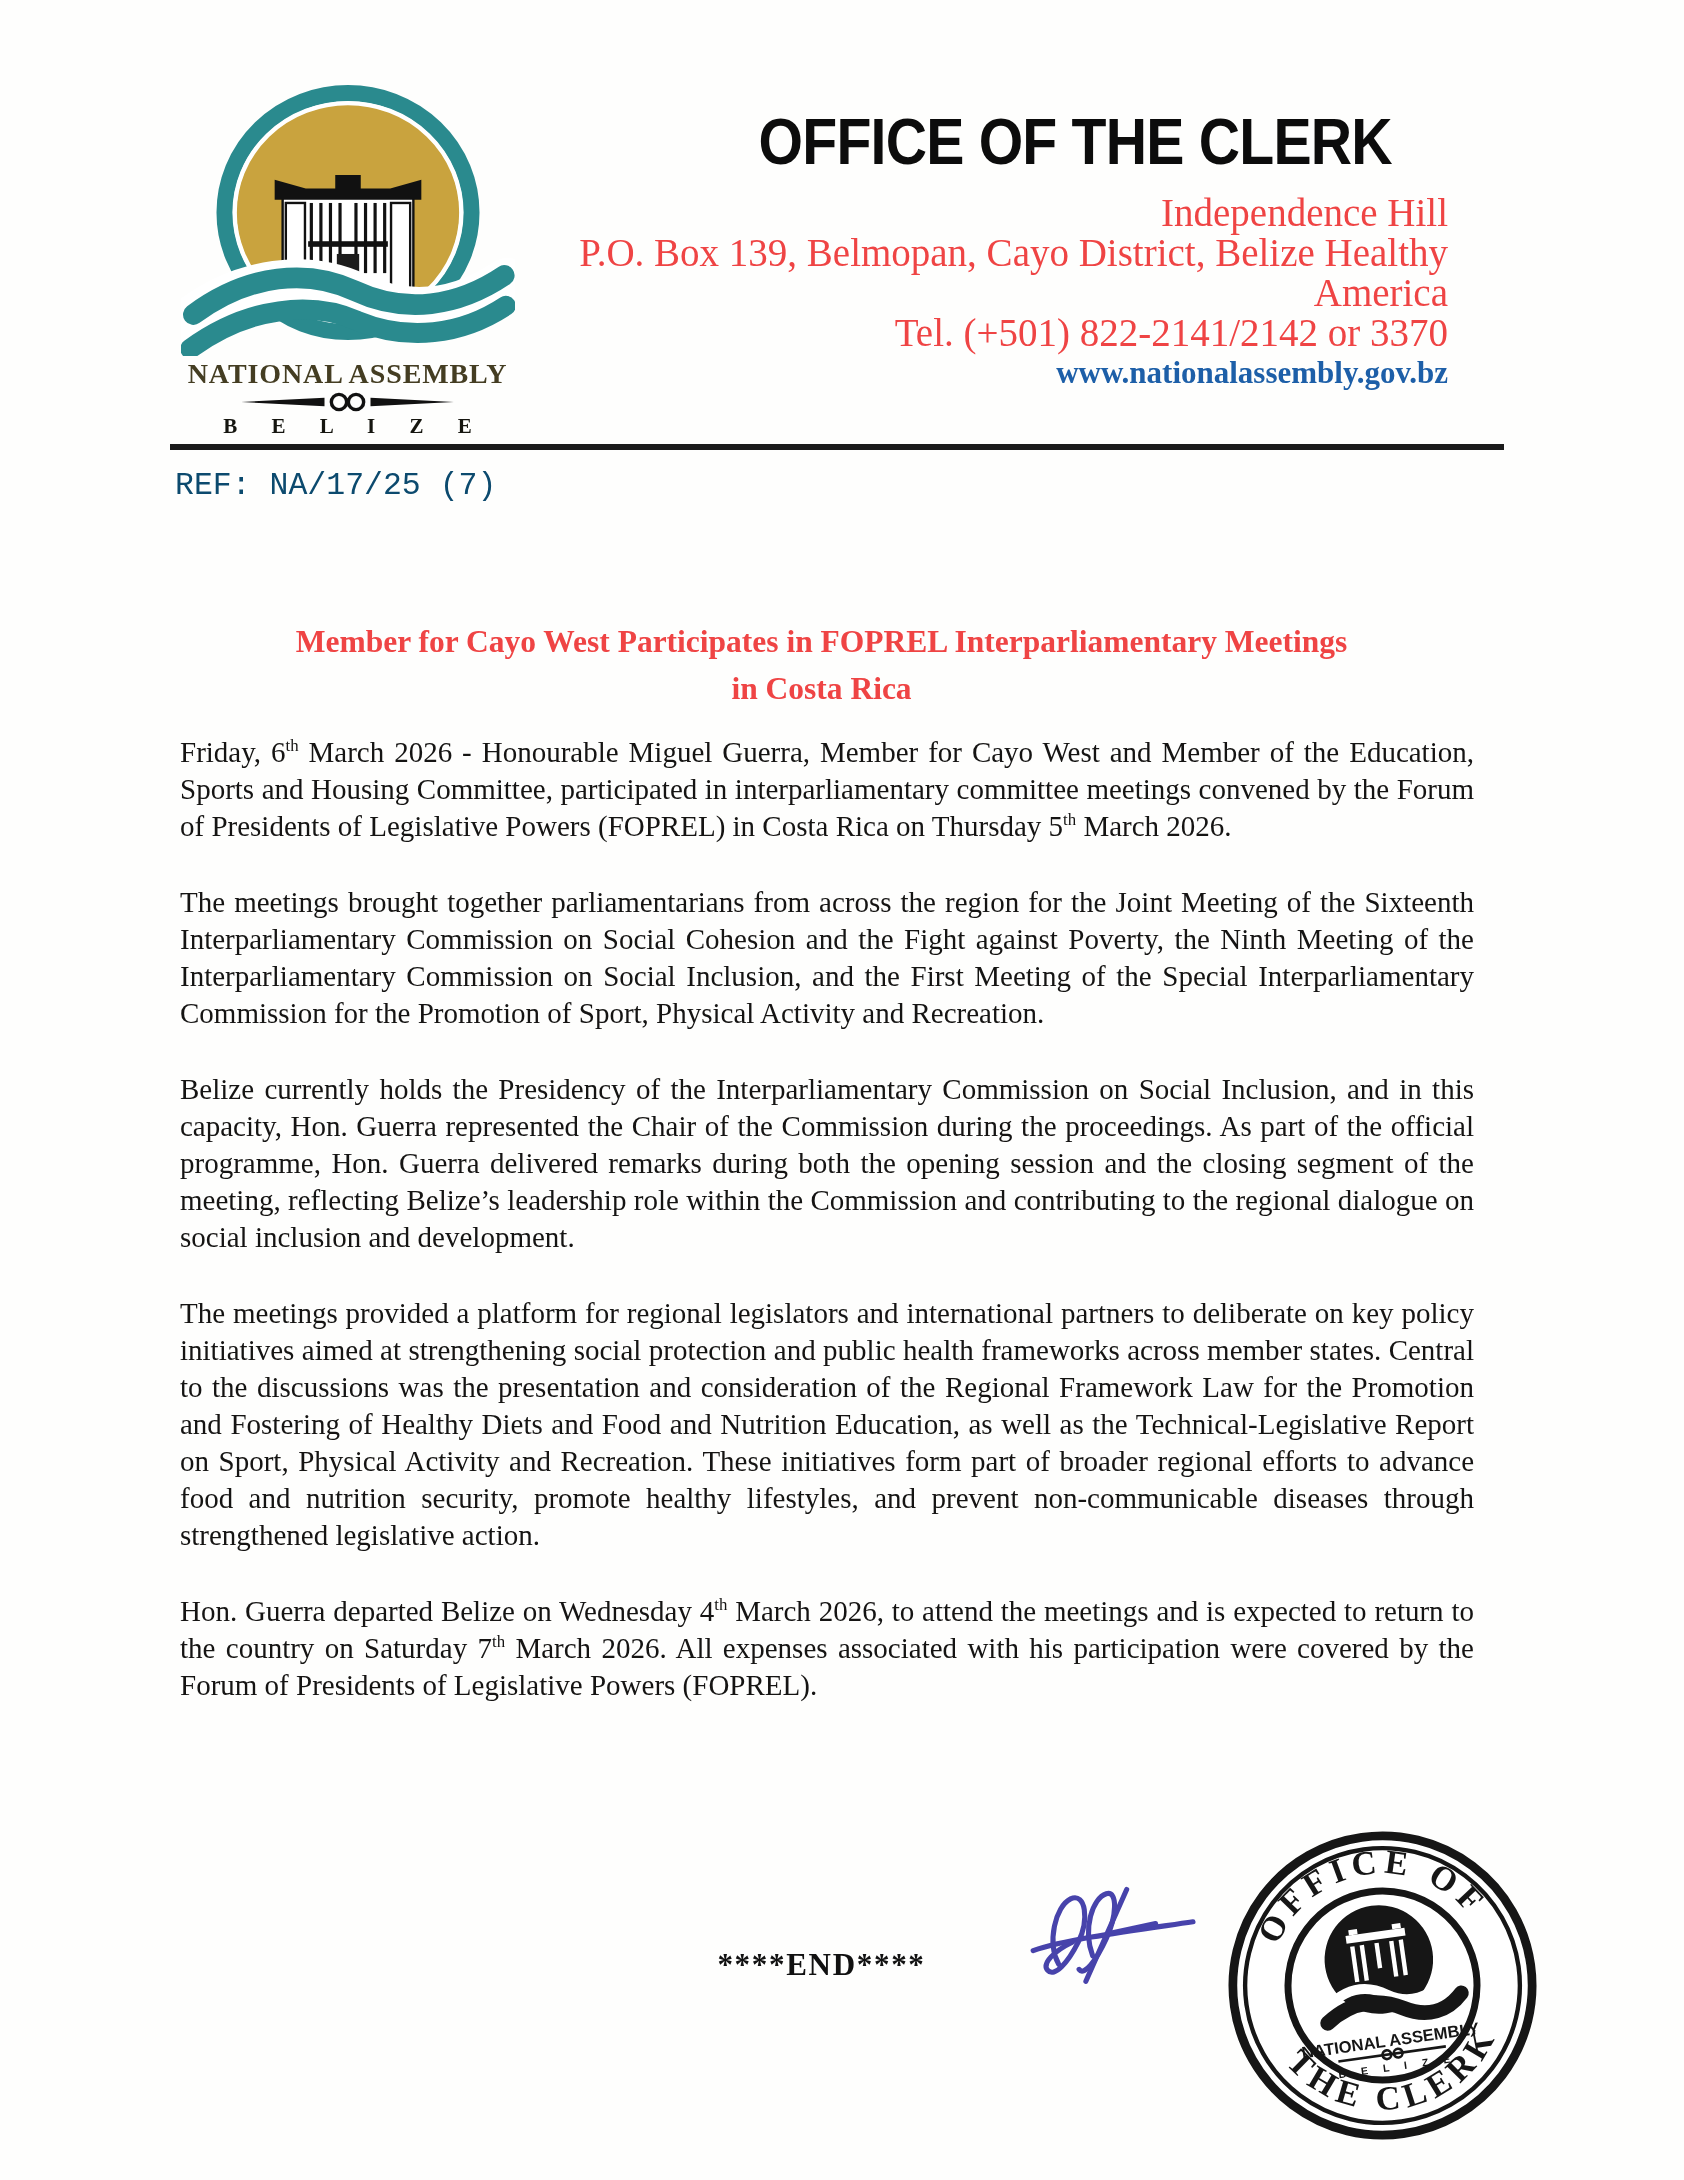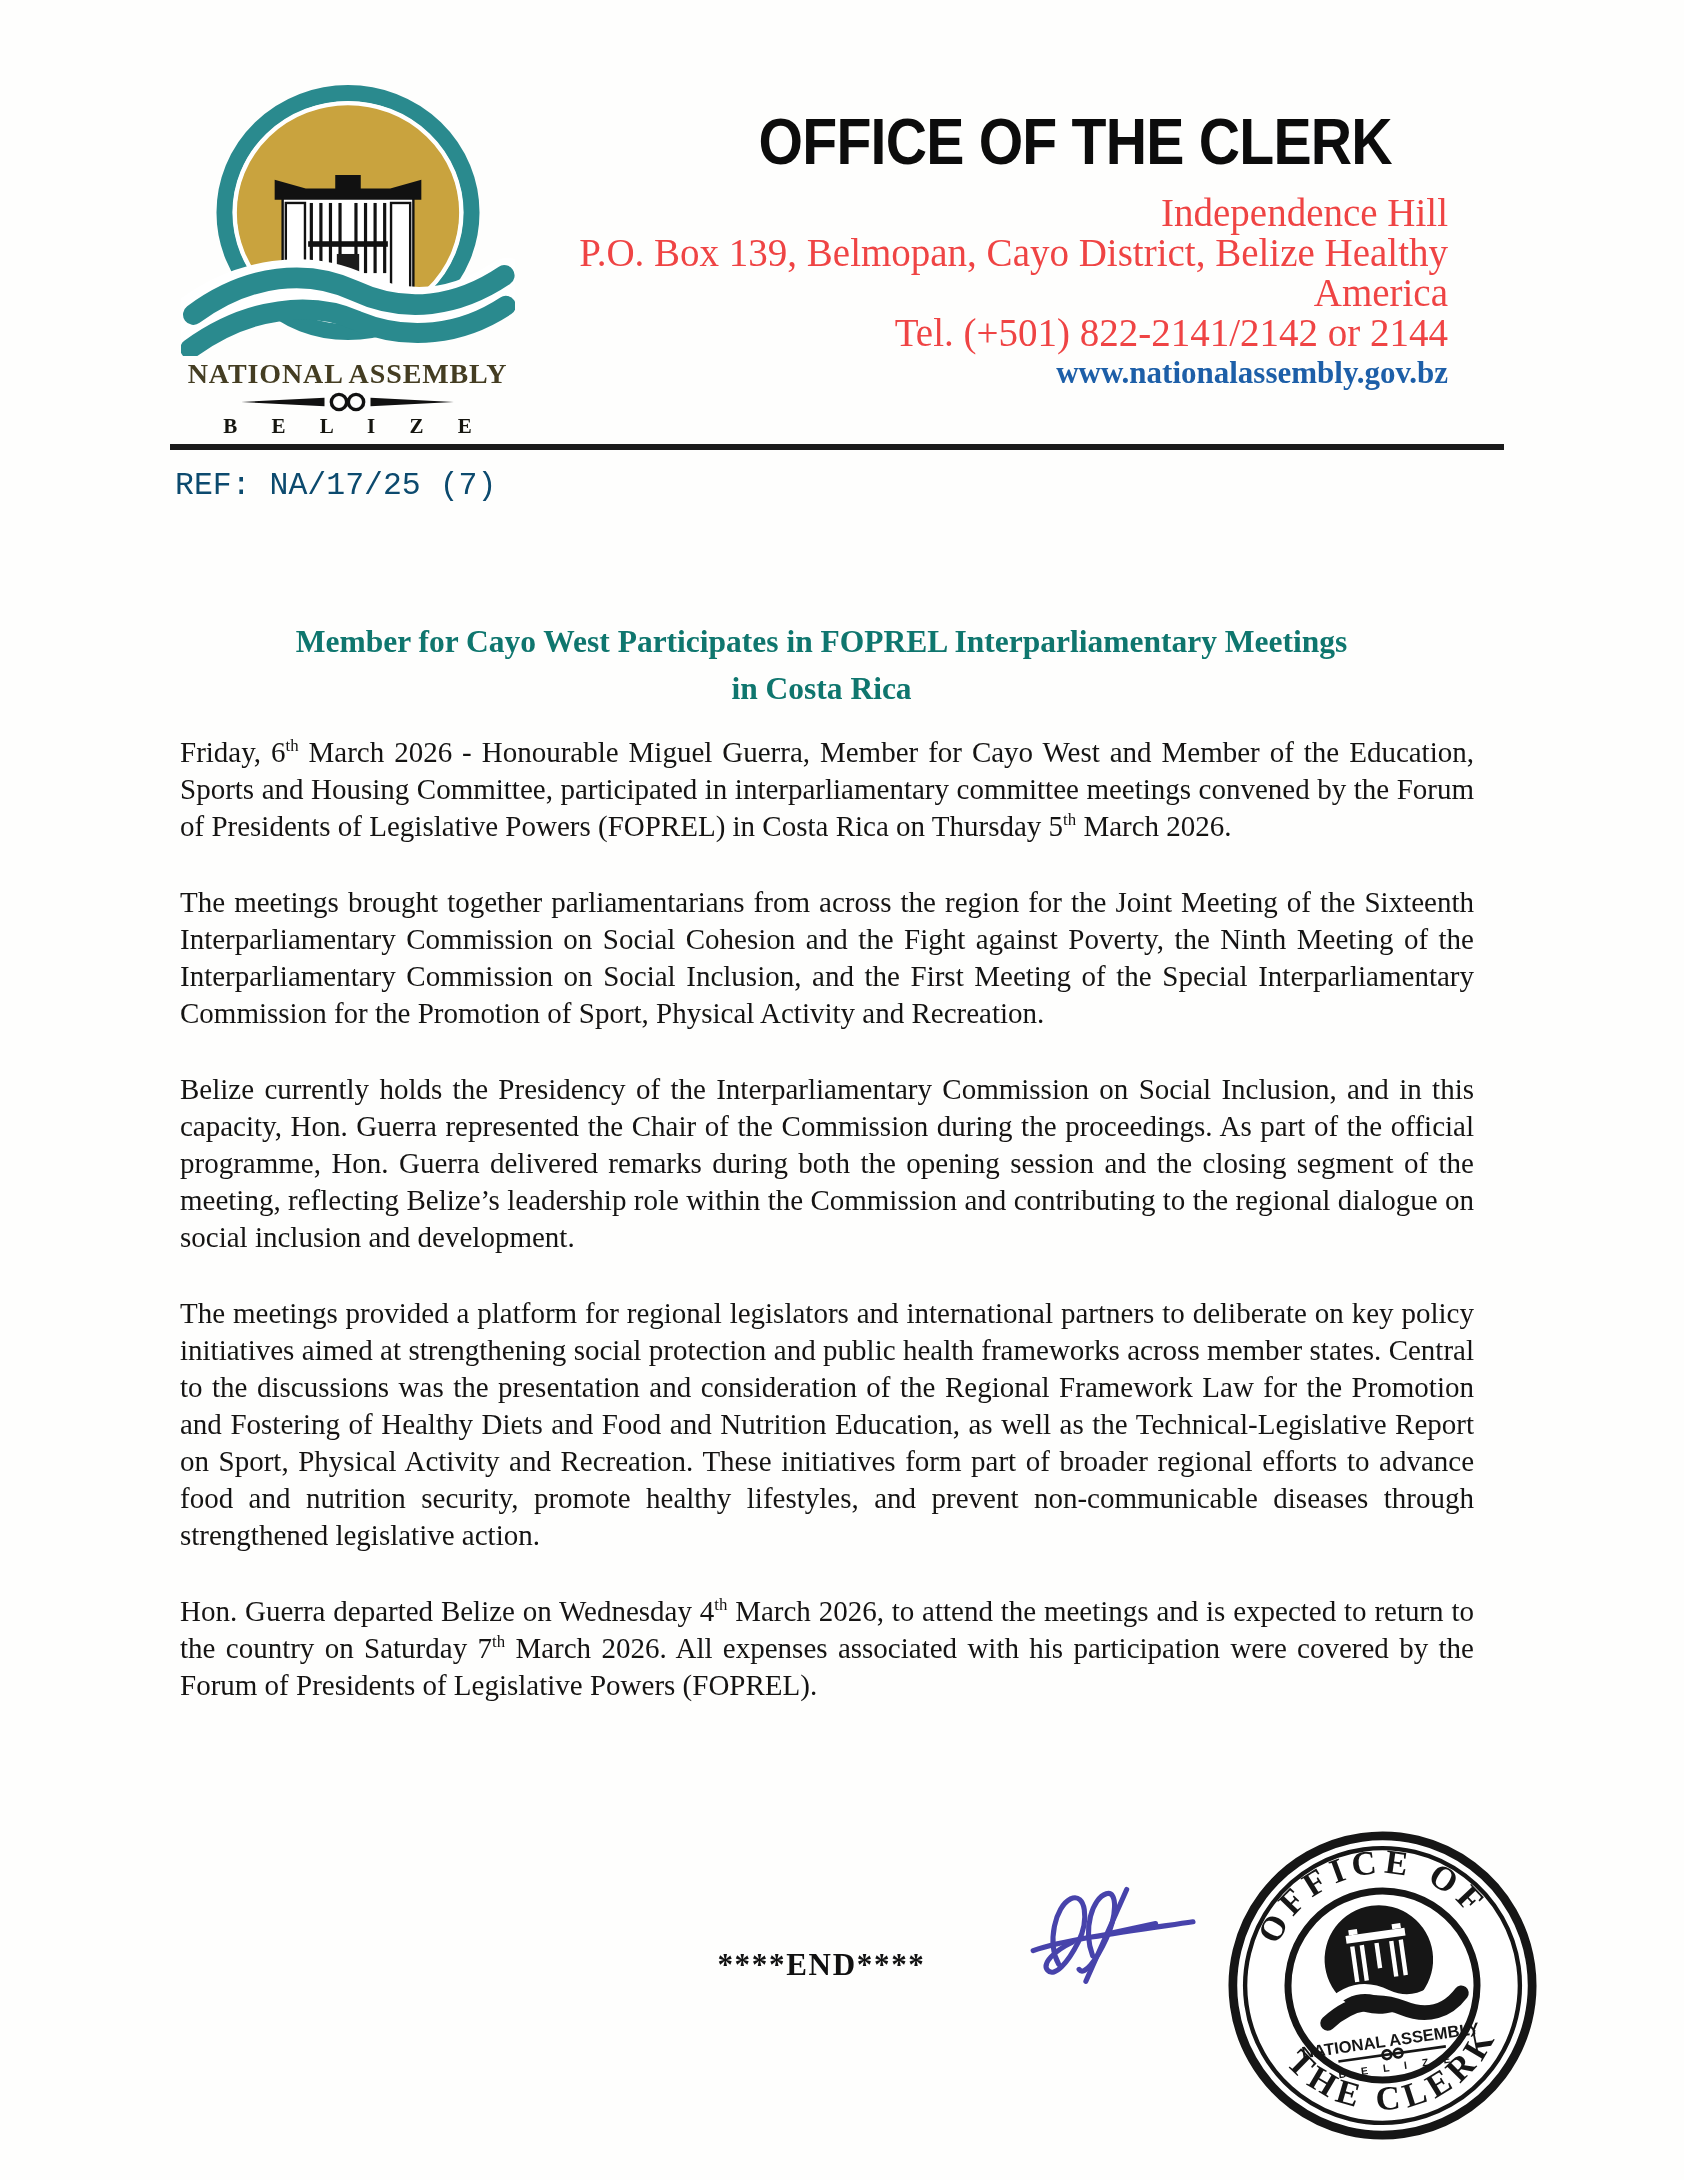--- a/index.html
+++ b/index.html
@@ -20,21 +20,21 @@
     letter-spacing:-0.9px;color:#0c0c0c;white-space:nowrap;
     transform:scaleX(.88);transform-origin:center;margin-bottom:13.6px;
   }
   .addr{font-weight:400;font-size:39px;line-height:40px;color:#ef4444;}
   .link-line{font-weight:700;font-size:31px;line-height:40px;color:#1d5fa8;}
   .email-underline{text-decoration:underline;text-decoration-thickness:2.6px;text-underline-offset:5.1px;}
   .rule{position:absolute;left:170px;top:444px;width:1334px;height:6px;background:#1b1b1b;}
   
   .ref{position:absolute;left:175px;top:468px;font-family:Liberation Mono, monospace;font-size:31.5px;color:#0c4a6e;text-align:center;}
   .press-release{position:absolute;left:170px;top:539px;width:1303px;text-align:center;font-size:31.5px;letter-spacing:1.7px;color:#101010;}
-  .headline{position:absolute;left:170px;top:618px;width:1303px;text-align:center;font-weight:700;font-size:31.5px;line-height:47px;color:#0f766e;}
+  .headline{position:absolute;left:170px;top:618px;width:1303px;text-align:center;font-weight:700;font-size:31.5px;line-height:47px;color:#ef4444;}
   
   .body-text{position:absolute;left:172px;top:734px;width:1302px;font-size:29px;line-height:37px;text-align:justify;color:#151413;}
   .body-text p{margin:0 0 39px 8px;}
   .body-text sup{font-size:.58em;line-height:0;vertical-align:super;}
   
   .end-marker{position:absolute;left:170px;top:1947px;width:1303px;text-align:center;font-weight:700;font-size:31px;letter-spacing:1.7px;color:#111;}
   .signature{position:absolute;left:1026px;top:1881px;width:175px;height:119px;}
   .seal{position:absolute;left:1225px;top:1828px;width:315px;height:315px;transform:rotate(-8deg);}
   .seal text{font-family:"Liberation Serif",serif;font-weight:700;fill:#161616;}
   .seal .arc-text{font-size:39px;letter-spacing:7px;}
@@ -87,21 +87,21 @@
       <circle cx="121" cy="14" r="9" fill="none" stroke="#111" stroke-width="4"></circle>
       <circle cx="141" cy="14" r="9" fill="none" stroke="#111" stroke-width="4"></circle>
     </svg>
     <div class="logo-country">B E L I Z E</div>
   </div>
 
   <div class="header-block">
     <div class="org-title">OFFICE OF THE CLERK</div>
     <div class="addr">Independence Hill</div>
     <div class="addr">P.O. Box 139, Belmopan, Cayo District, Belize Healthy America</div>
-    <div class="addr">Tel. (+501) 822-2141/2142 or 2144</div>
+    <div class="addr">Tel. (+501) 822-2141/2142 or 3370</div>
     <div class="link-line">www.nationalassembly.gov.bz</div>
   </div>
 
   <div class="rule"></div>
 
   <div class="ref">REF: NA/17/25 (7)</div>
   <div class="headline">
     <div>Member for Cayo West Participates in FOPREL Interparliamentary Meetings</div>
     <div>in Costa Rica</div>
   </div>

